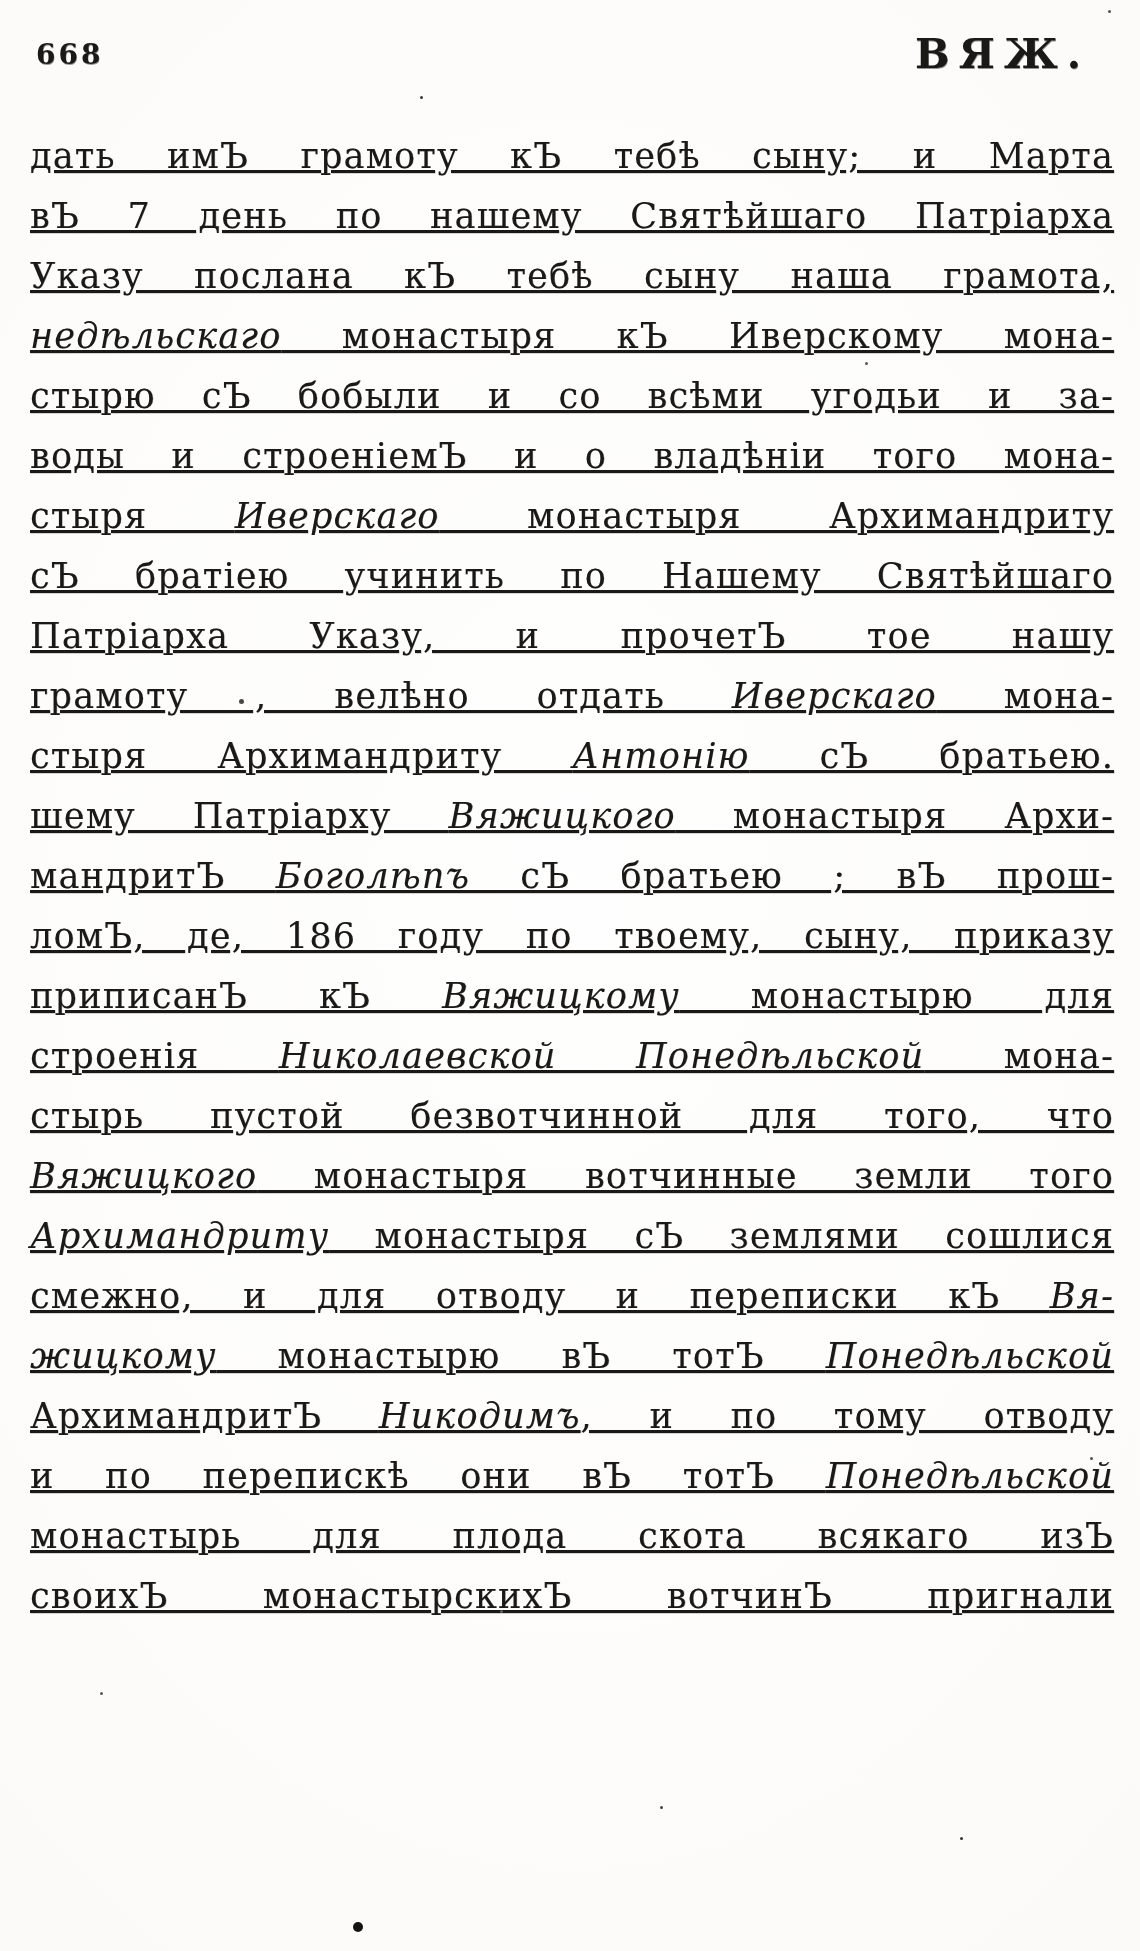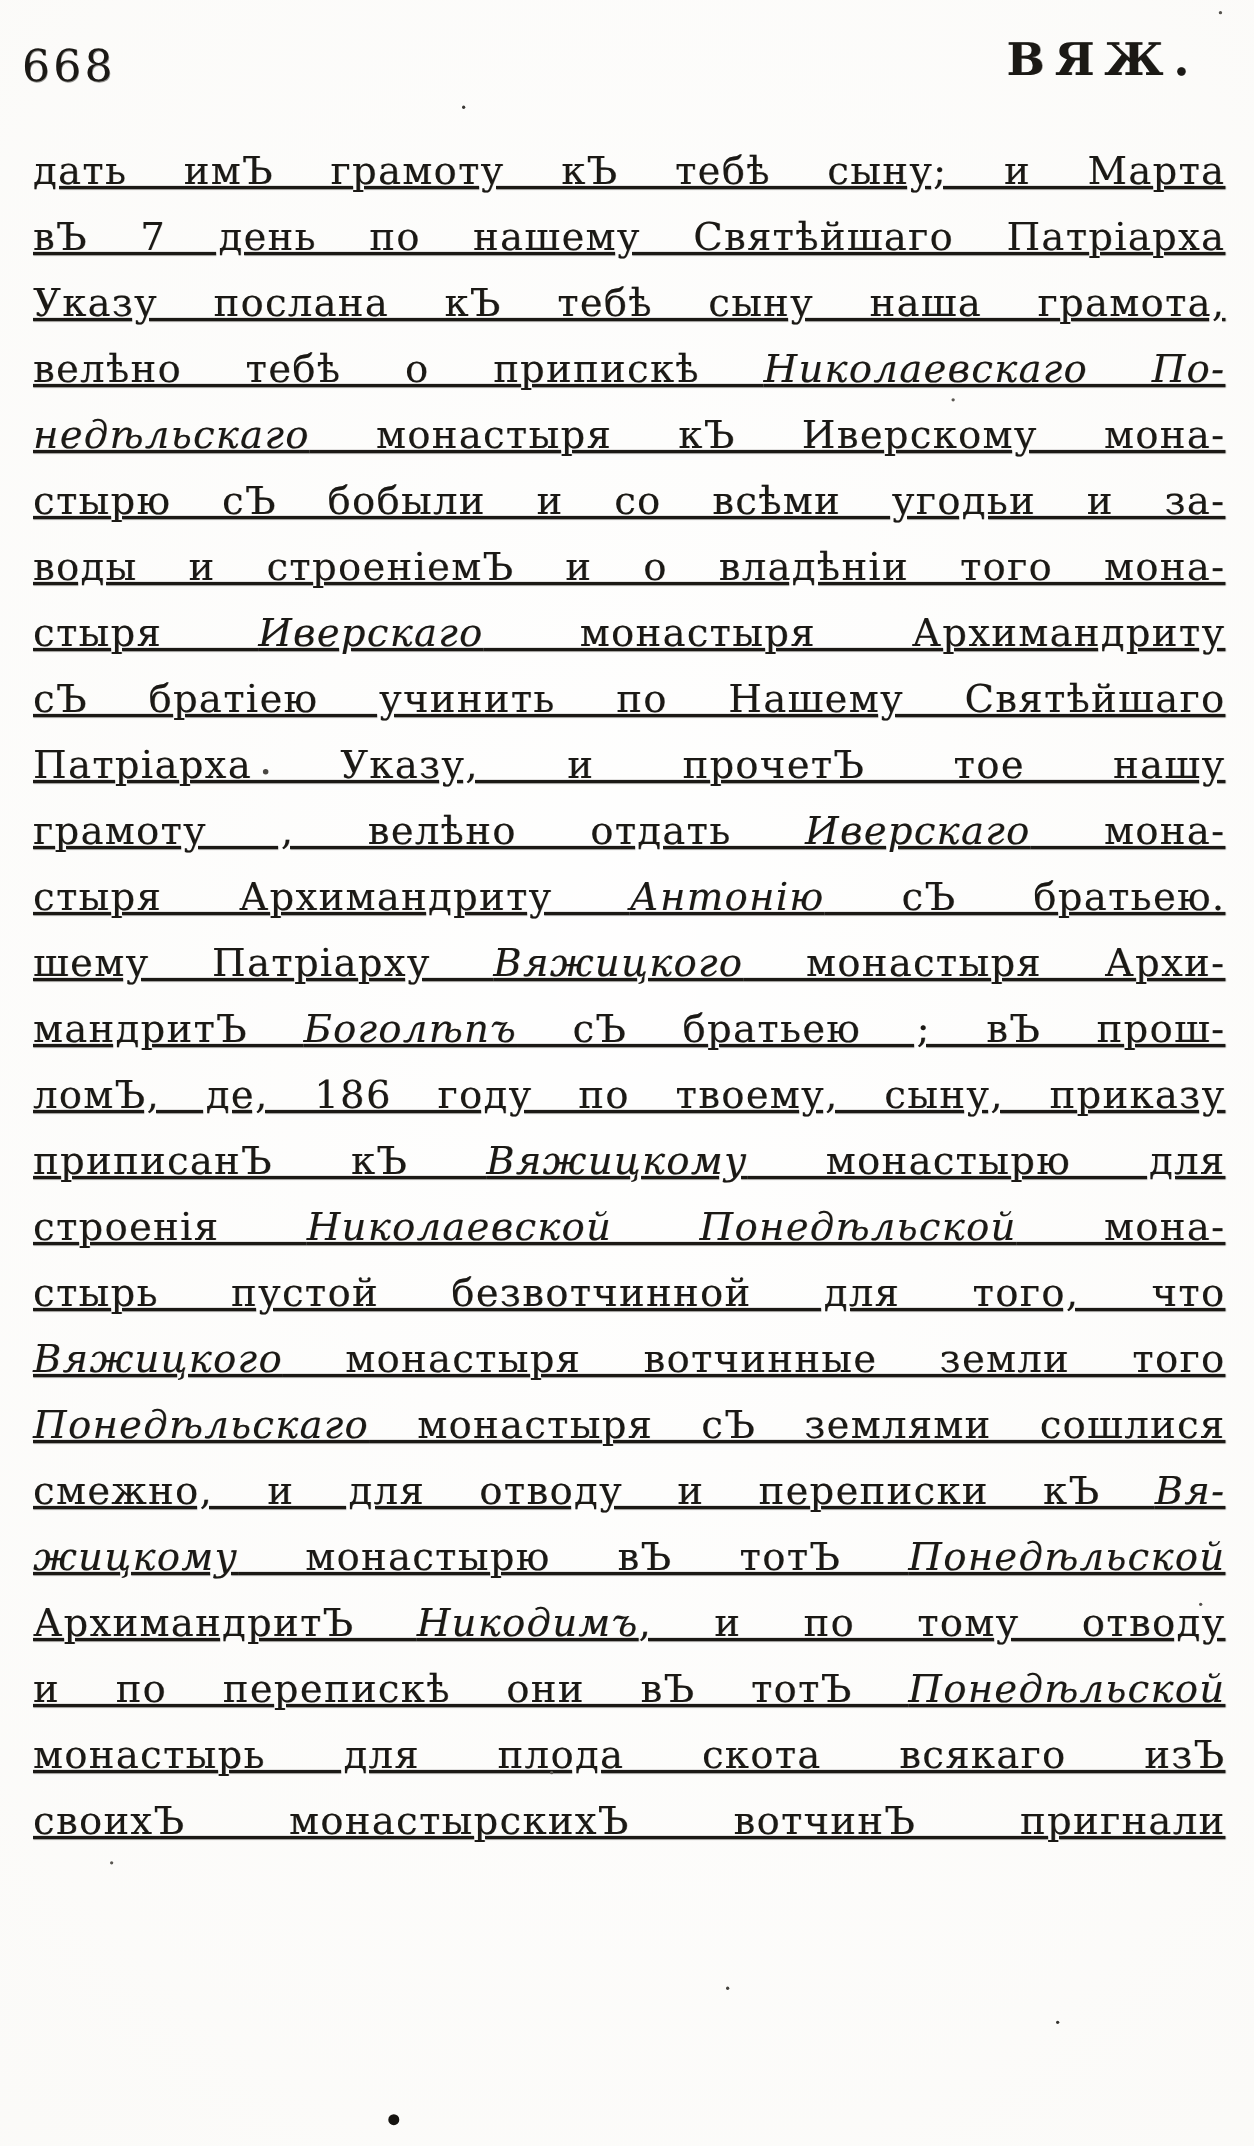--- a/index.html
+++ b/index.html
@@ -16,23 +16,23 @@
       #fbfaf7;
     overflow: hidden;
     color: #1b1915;
   }
   .running-head {
     position: absolute;
     left: 0; right: 0; top: 0; height: 120px;
   }
   .page-number {
     position: absolute;
-    left: 20px; top: 38px;
-    font-size: 40px;
-    font-weight: normal;
+    left: 36px; top: 38px;
+    font-size: 28px;
+    font-weight: bold;
     letter-spacing: 3px;
     text-shadow: 0.5px 0.5px 0 rgba(25,22,18,0.45);
   }
   .header-title {
     position: absolute;
     left: 0; right: 50px; top: 30px;
     text-align: right;
     font-size: 41px;
     font-weight: bold;
     letter-spacing: 9px;
@@ -87,37 +87,36 @@
 
 <div class="page">
   <div class="running-head">
     <div class="page-number">668</div>
     <div class="header-title">ВЯЖ.</div>
   </div>
   <div class="text-block">
       <div class="line"><span class="run">дать имЪ грамоту кЪ тебѣ сыну; и Марта</span></div>
       <div class="line"><span class="run">вЪ 7 день по нашему Святѣйшаго Патріарха</span></div>
       <div class="line"><span class="run">Указу послана кЪ тебѣ сыну наша грамота,</span></div>
-      <div class="line"><span class="run">велѣно тебѣ о припискѣ </span><span class="run it">Николаевскаго По-</span></div>
       <div class="line"><span class="run it">недѣльскаго</span><span class="run"> монастыря кЪ Иверскому мона-</span></div>
       <div class="line"><span class="run">стырю сЪ бобыли и со всѣми угодьи и за-</span></div>
       <div class="line"><span class="run">воды и строеніемЪ и о владѣніи того мона-</span></div>
       <div class="line"><span class="run">стыря </span><span class="run it">Иверскаго</span><span class="run"> монастыря Архимандриту</span></div>
       <div class="line"><span class="run">сЪ братіею учинить по Нашему Святѣйшаго</span></div>
       <div class="line"><span class="run">Патріарха Указу, и прочетЪ тое нашу</span></div>
       <div class="line"><span class="run">грамоту , велѣно отдать </span><span class="run it">Иверскаго</span><span class="run"> мона-</span></div>
       <div class="line"><span class="run">стыря Архимандриту </span><span class="run it">Антонію</span><span class="run"> сЪ братьею.</span></div>
       <div class="line"><span class="run">шему Патріарху </span><span class="run it">Вяжицкого</span><span class="run"> монастыря Архи-</span></div>
       <div class="line"><span class="run">мандритЪ </span><span class="run it">Боголѣпъ</span><span class="run"> сЪ братьею ; вЪ прош-</span></div>
       <div class="line"><span class="run">ломЪ, де, 186 году по твоему, сыну, приказу</span></div>
       <div class="line"><span class="run">приписанЪ кЪ </span><span class="run it">Вяжицкому</span><span class="run"> монастырю для</span></div>
       <div class="line"><span class="run">строенія </span><span class="run it">Николаевской Понедѣльской</span><span class="run"> мона-</span></div>
       <div class="line"><span class="run">стырь пустой безвотчинной для того, что</span></div>
       <div class="line"><span class="run it">Вяжицкого</span><span class="run"> монастыря вотчинные земли того</span></div>
-      <div class="line"><span class="run it">Понедѣльскаго</span><span class="run"> монастыря сЪ землями сошлися</span></div>
+      <div class="line"><span class="run it">Архимандриту</span><span class="run"> монастыря сЪ землями сошлися</span></div>
       <div class="line"><span class="run">смежно, и для отводу и переписки кЪ </span><span class="run it">Вя-</span></div>
       <div class="line"><span class="run it">жицкому</span><span class="run"> монастырю вЪ тотЪ </span><span class="run it">Понедѣльской</span></div>
       <div class="line"><span class="run">АрхимандритЪ </span><span class="run it">Никодимъ</span><span class="run">, и по тому отводу</span></div>
       <div class="line"><span class="run">и по перепискѣ они вЪ тотЪ </span><span class="run it">Понедѣльской</span></div>
       <div class="line"><span class="run">монастырь для плода скота всякаго изЪ</span></div>
       <div class="line"><span class="run">своихЪ монастырскихЪ вотчинЪ пригнали</span></div>
     </div>
   <div class="speck"></div>
 </div>
 

